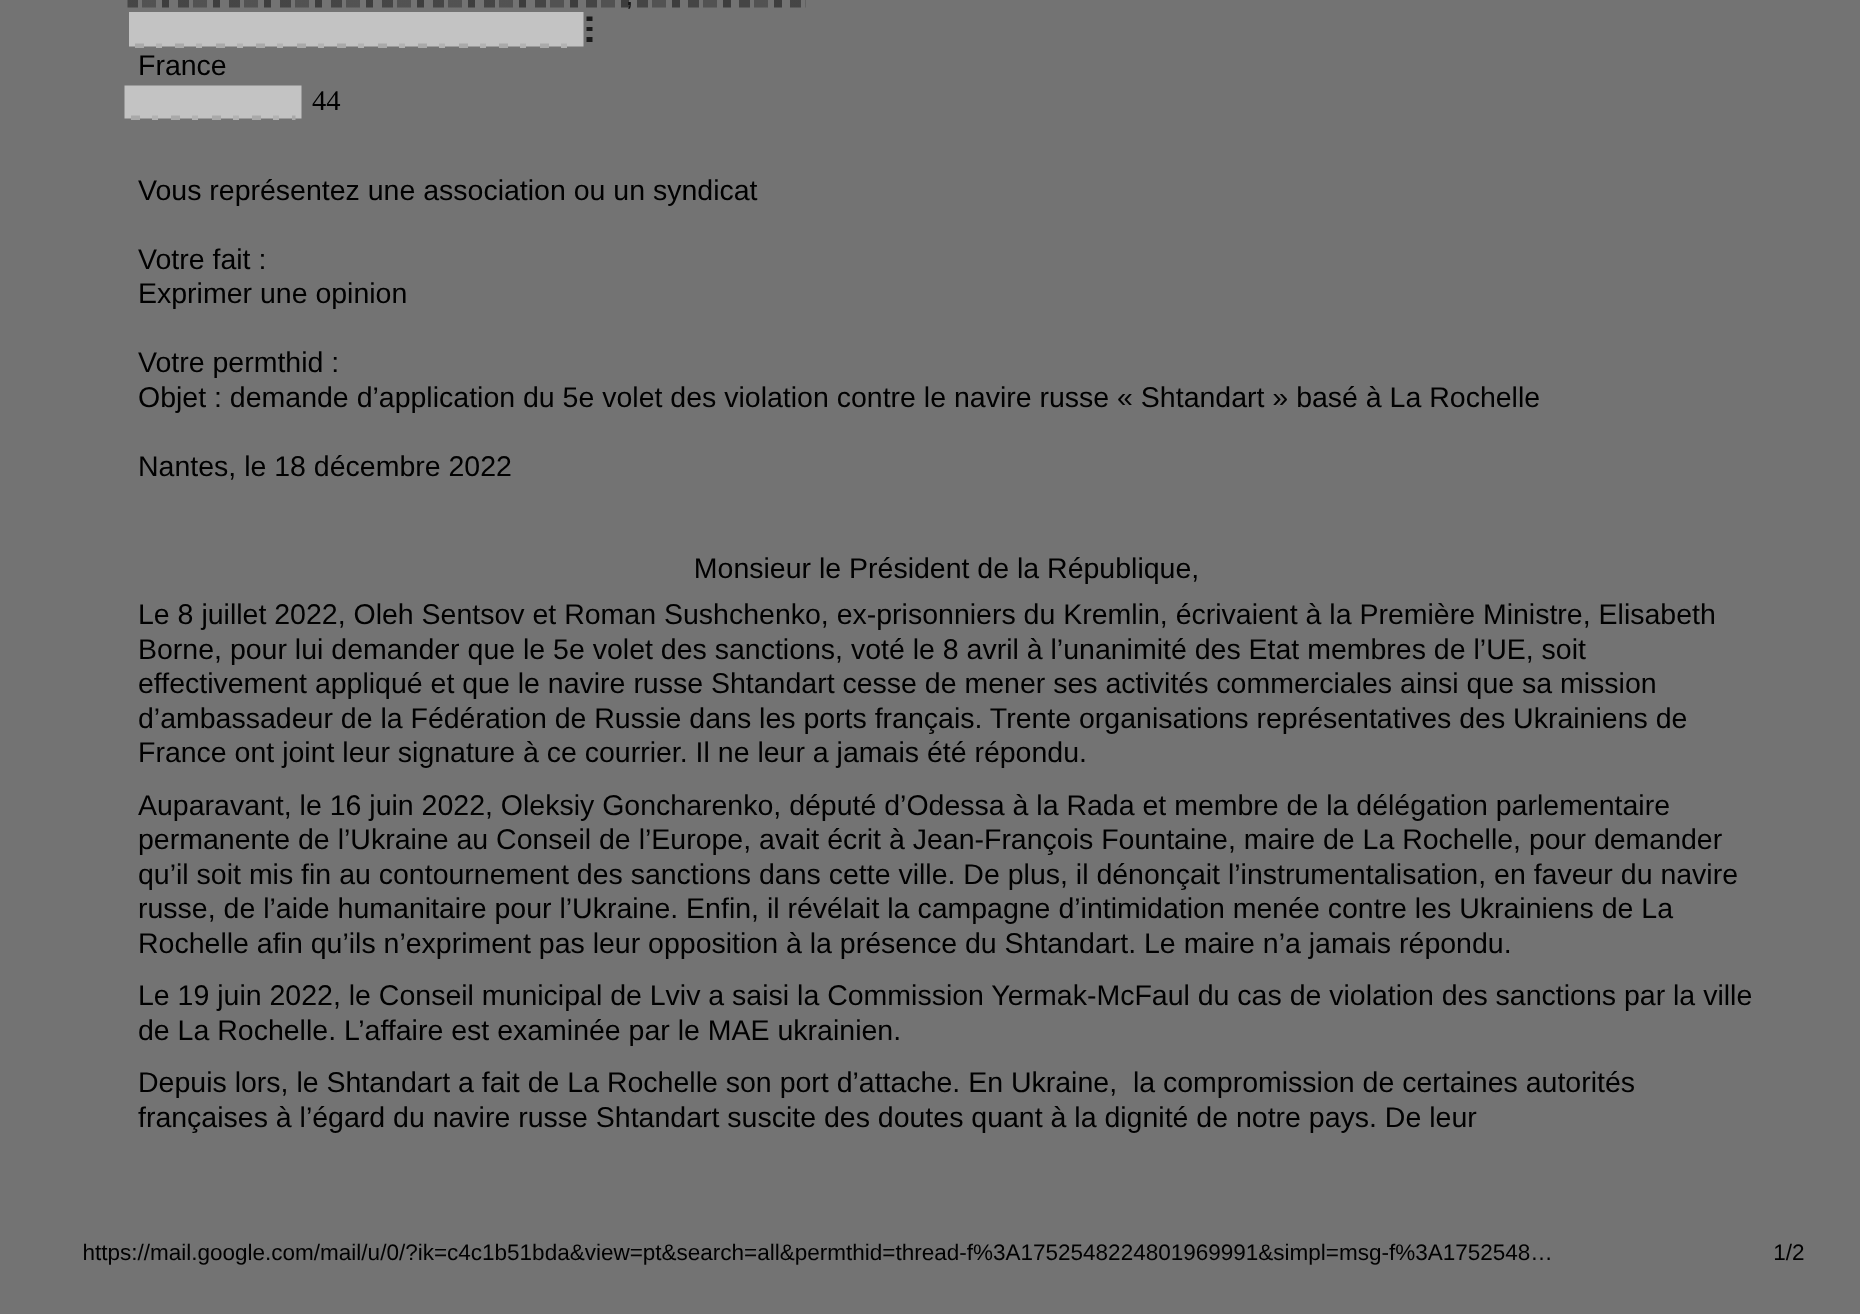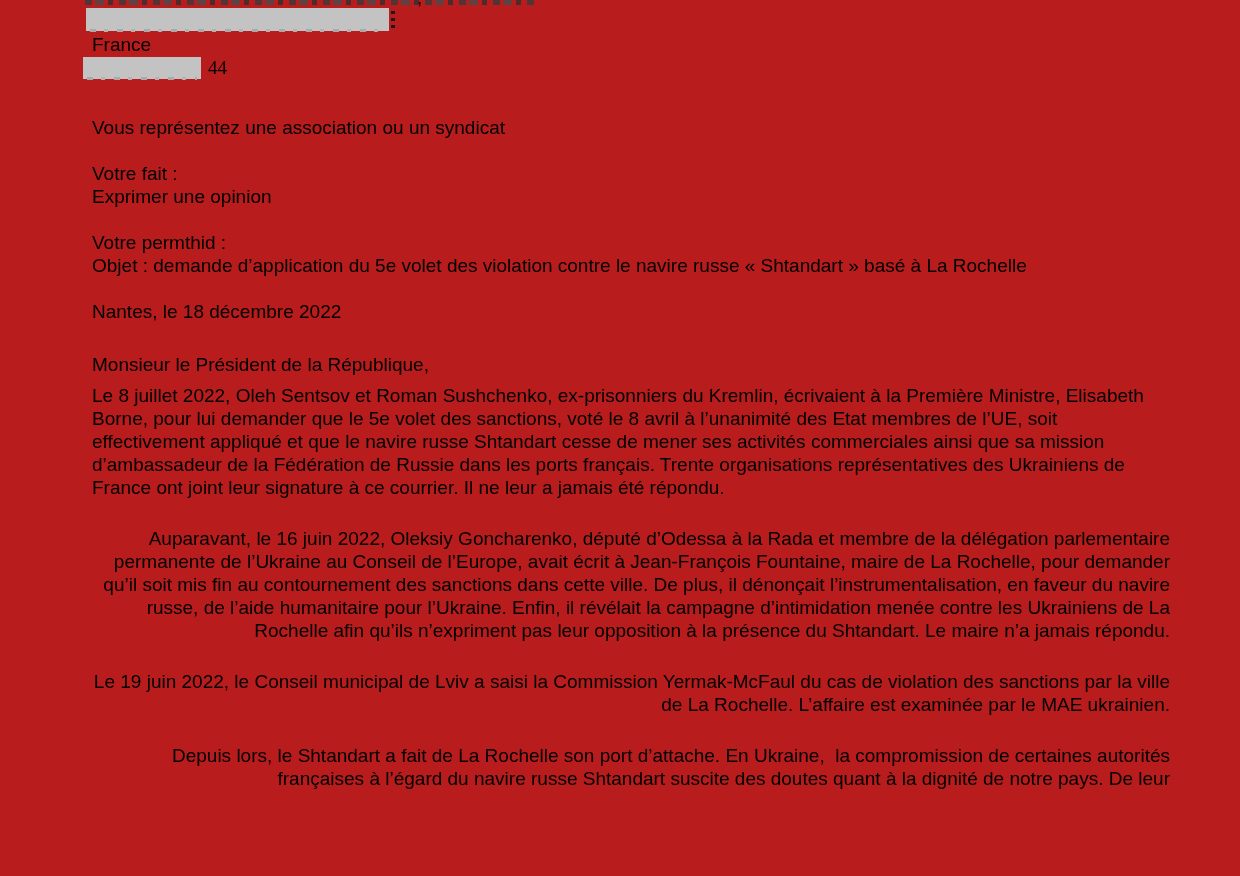--- a/index.html
+++ b/index.html
@@ -4,21 +4,21 @@
 <style>
   html, body {
     margin: 0;
     padding: 0;
     background: #ffffff;
   }
   .page {
     position: relative;
     width: 1240px;
     height: 876px;
-    background: #b91c1c;
+    background: #737373;
     overflow: hidden;
     font-family: "Liberation Sans", sans-serif;
     color: #000000;
   }
 
   
   .crop-line {
     position: absolute;
     left: 85px;
     top: 0;
@@ -80,23 +80,23 @@
     top: 100px;
     width: 1078px;
     font-size: 19px;
     line-height: 23px;
   }
   .content p {
     margin: 23px 0 0 0;
     white-space: pre-wrap;
   }
   .content p:first-child { margin-top: 16px; }
-  .content p.sp-30 { margin-top: 30px; }
+  .content p.sp-30 { margin-top: 45px; text-align: center; }
   .content p.sp-24 { margin-top: 8px; }
-  .content p.sp-26 { margin-top: 28px; text-align: right; }
+  .content p.sp-26 { margin-top: 12px; }
 
   
   .footer {
     position: absolute;
     left: 55px;
     right: 37px;
     top: 826px;
     display: flex;
     justify-content: space-between;
     align-items: baseline;
@@ -139,14 +139,18 @@
     <p>Nantes, le 18 décembre 2022</p>
 
     <p class="sp-30">Monsieur le Président de la République,</p>
 
     <p class="sp-24">Le 8 juillet 2022, Oleh Sentsov et Roman Sushchenko, ex-prisonniers du Kremlin, écrivaient à la Première Ministre, Elisabeth Borne, pour lui demander que le 5e volet des sanctions, voté le 8 avril à l’unanimité des Etat membres de l’UE, soit effectivement appliqué et que le navire russe Shtandart cesse de mener ses activités commerciales ainsi que sa mission d’ambassadeur de la Fédération de Russie dans les ports français. Trente organisations représentatives des Ukrainiens de France ont joint leur signature à ce courrier. Il ne leur a jamais été répondu.</p>
     <p class="sp-26">Auparavant, le 16 juin 2022, Oleksiy Goncharenko, député d’Odessa à la Rada et membre de la délégation parlementaire permanente de l’Ukraine au Conseil de l’Europe, avait écrit à Jean-François Fountaine, maire de La Rochelle, pour demander qu’il soit mis fin au contournement des sanctions dans cette ville. De plus, il dénonçait l’instrumentalisation, en faveur du navire russe, de l’aide humanitaire pour l’Ukraine. Enfin, il révélait la campagne d’intimidation menée contre les Ukrainiens de La Rochelle afin qu’ils n’expriment pas leur opposition à la présence du Shtandart. Le maire n’a jamais répondu.</p>
     <p class="sp-26">Le 19 juin 2022, le Conseil municipal de Lviv a saisi la Commission Yermak-McFaul du cas de violation des sanctions par la ville de La Rochelle. L’affaire est examinée par le MAE ukrainien.</p>
     <p class="sp-26">Depuis lors, le Shtandart a fait de La Rochelle son port d’attache. En Ukraine,  la compromission de certaines autorités françaises à l’égard du navire russe Shtandart suscite des doutes quant à la dignité de notre pays. De leur</p>
   </div>
 
+  <div class="footer">
+    <span class="url">https://mail.google.com/mail/u/0/?ik=c4c1b51bda&amp;view=pt&amp;search=all&amp;permthid=thread-f%3A1752548224801969991&amp;simpl=msg-f%3A1752548…</span>
+    <span class="pageno">1/2</span>
+  </div>
 
 </div>
 
 </body></html>

